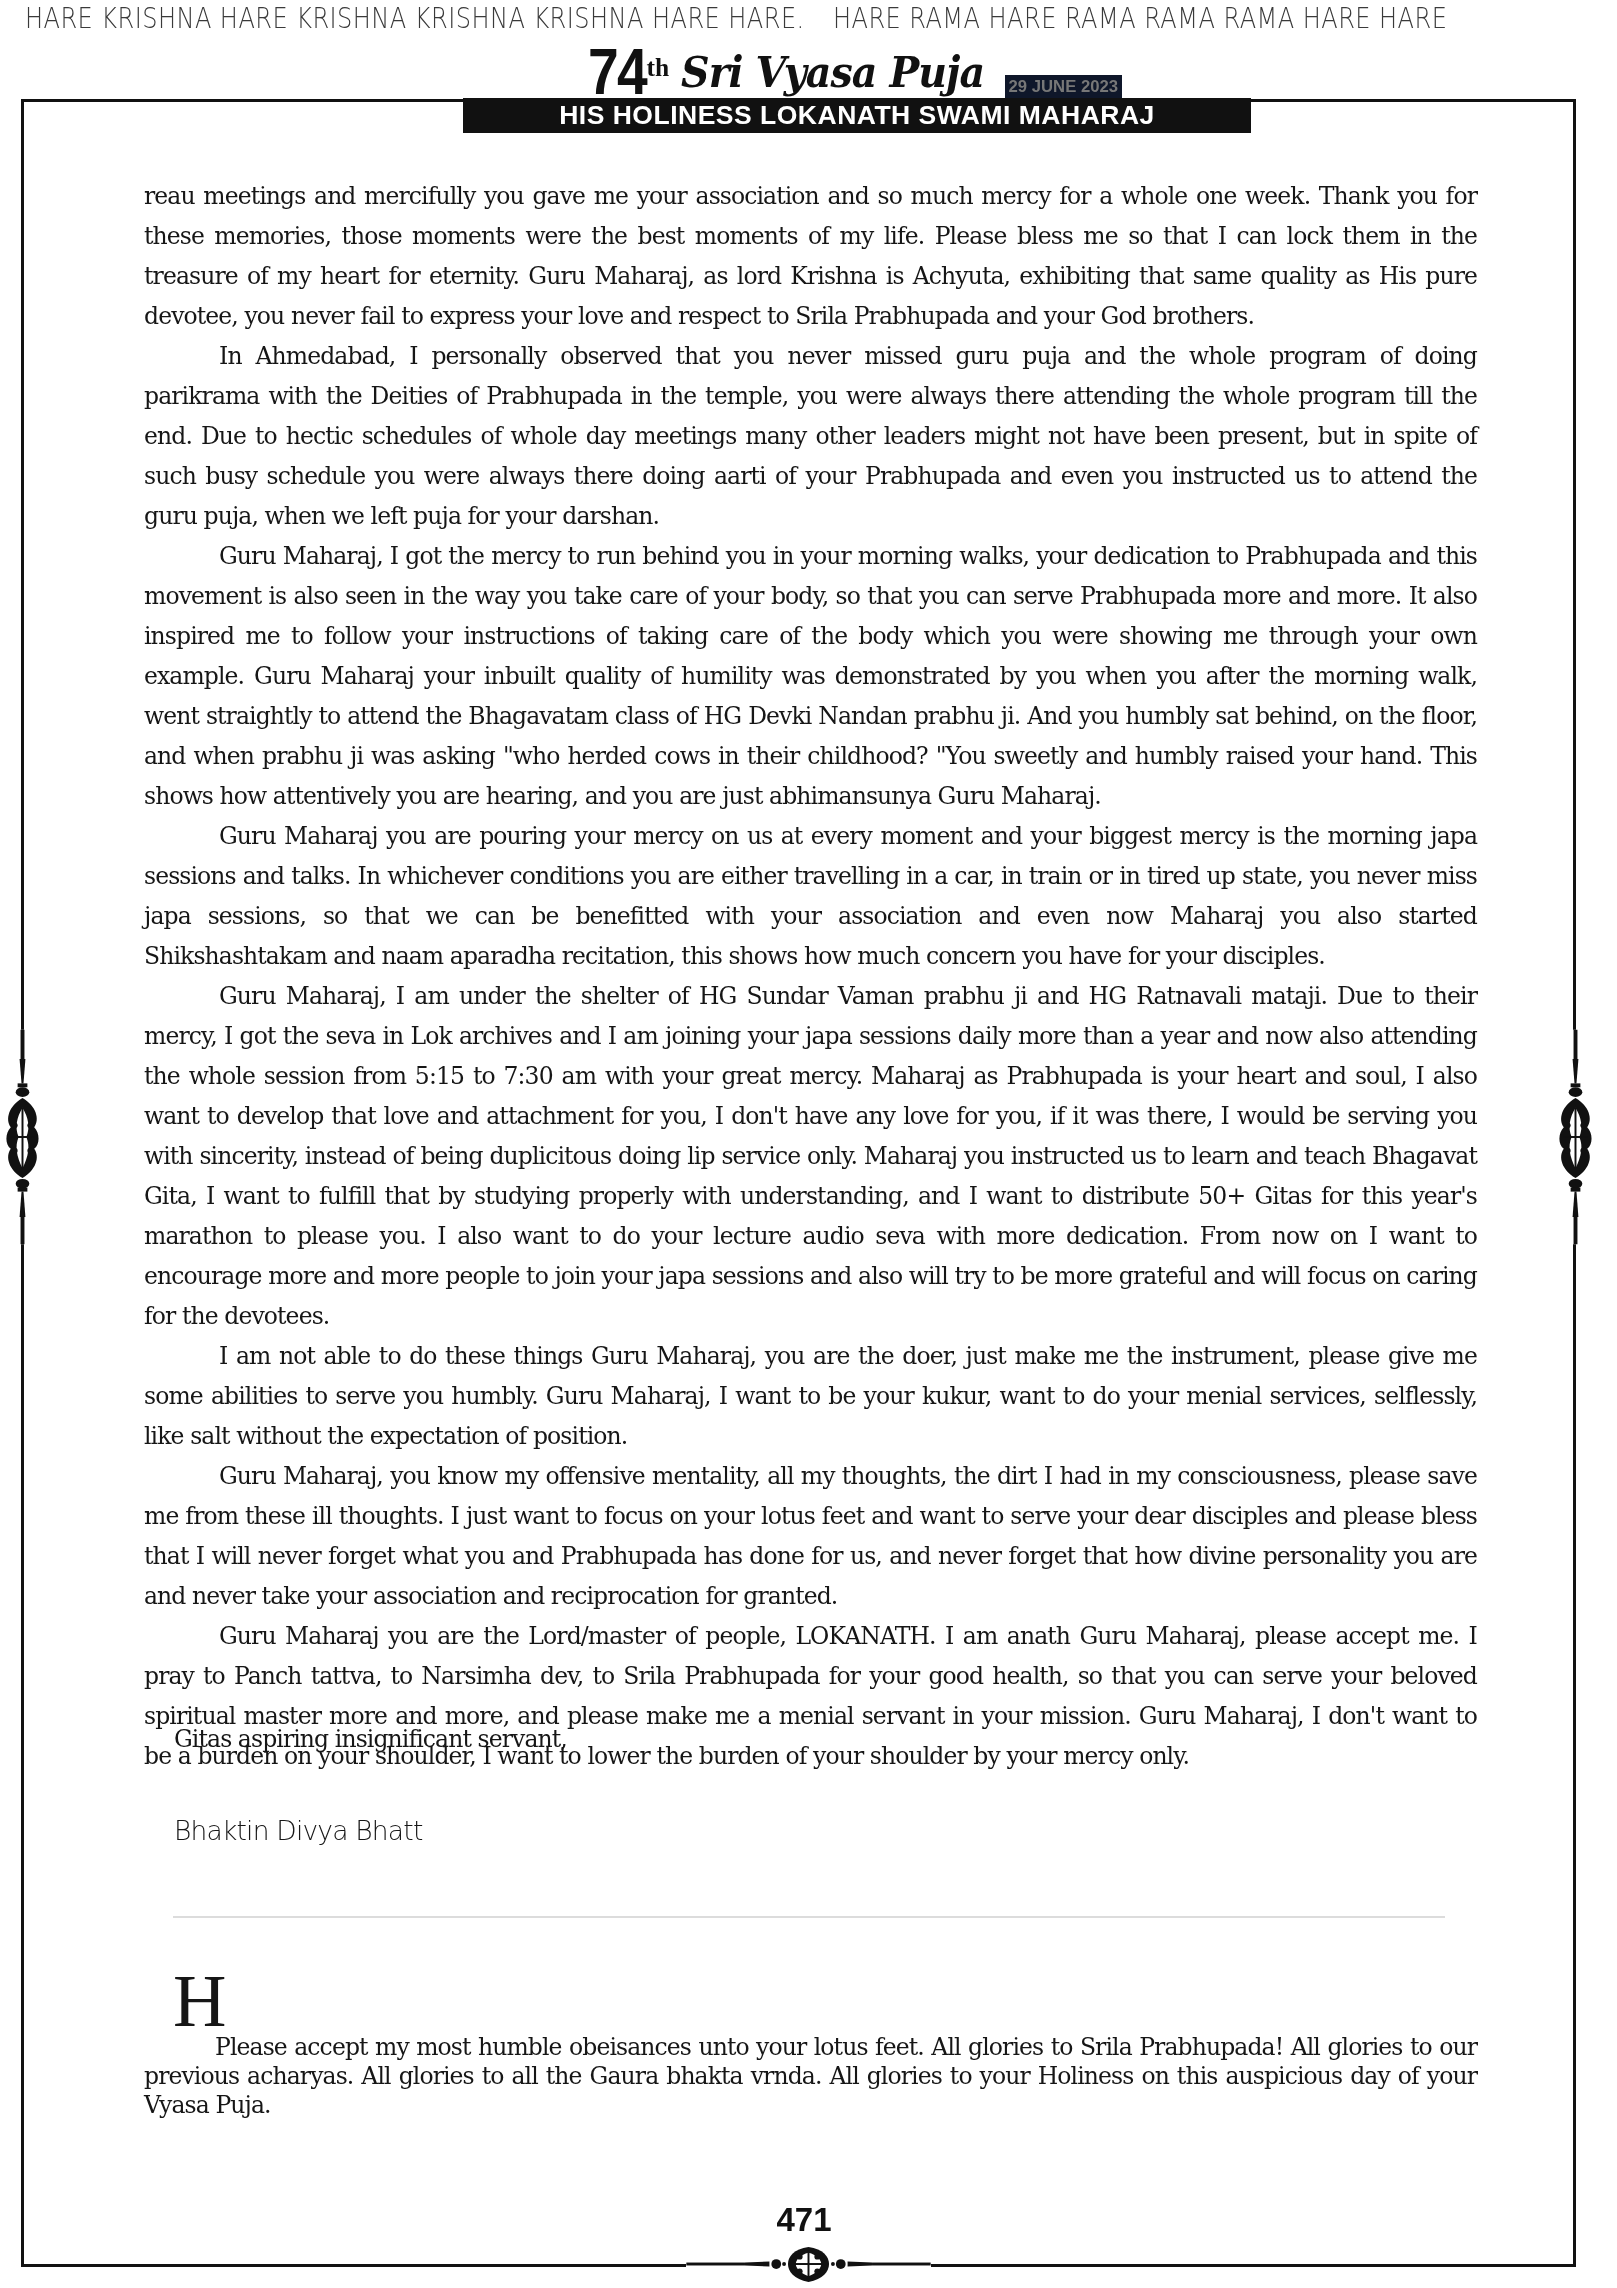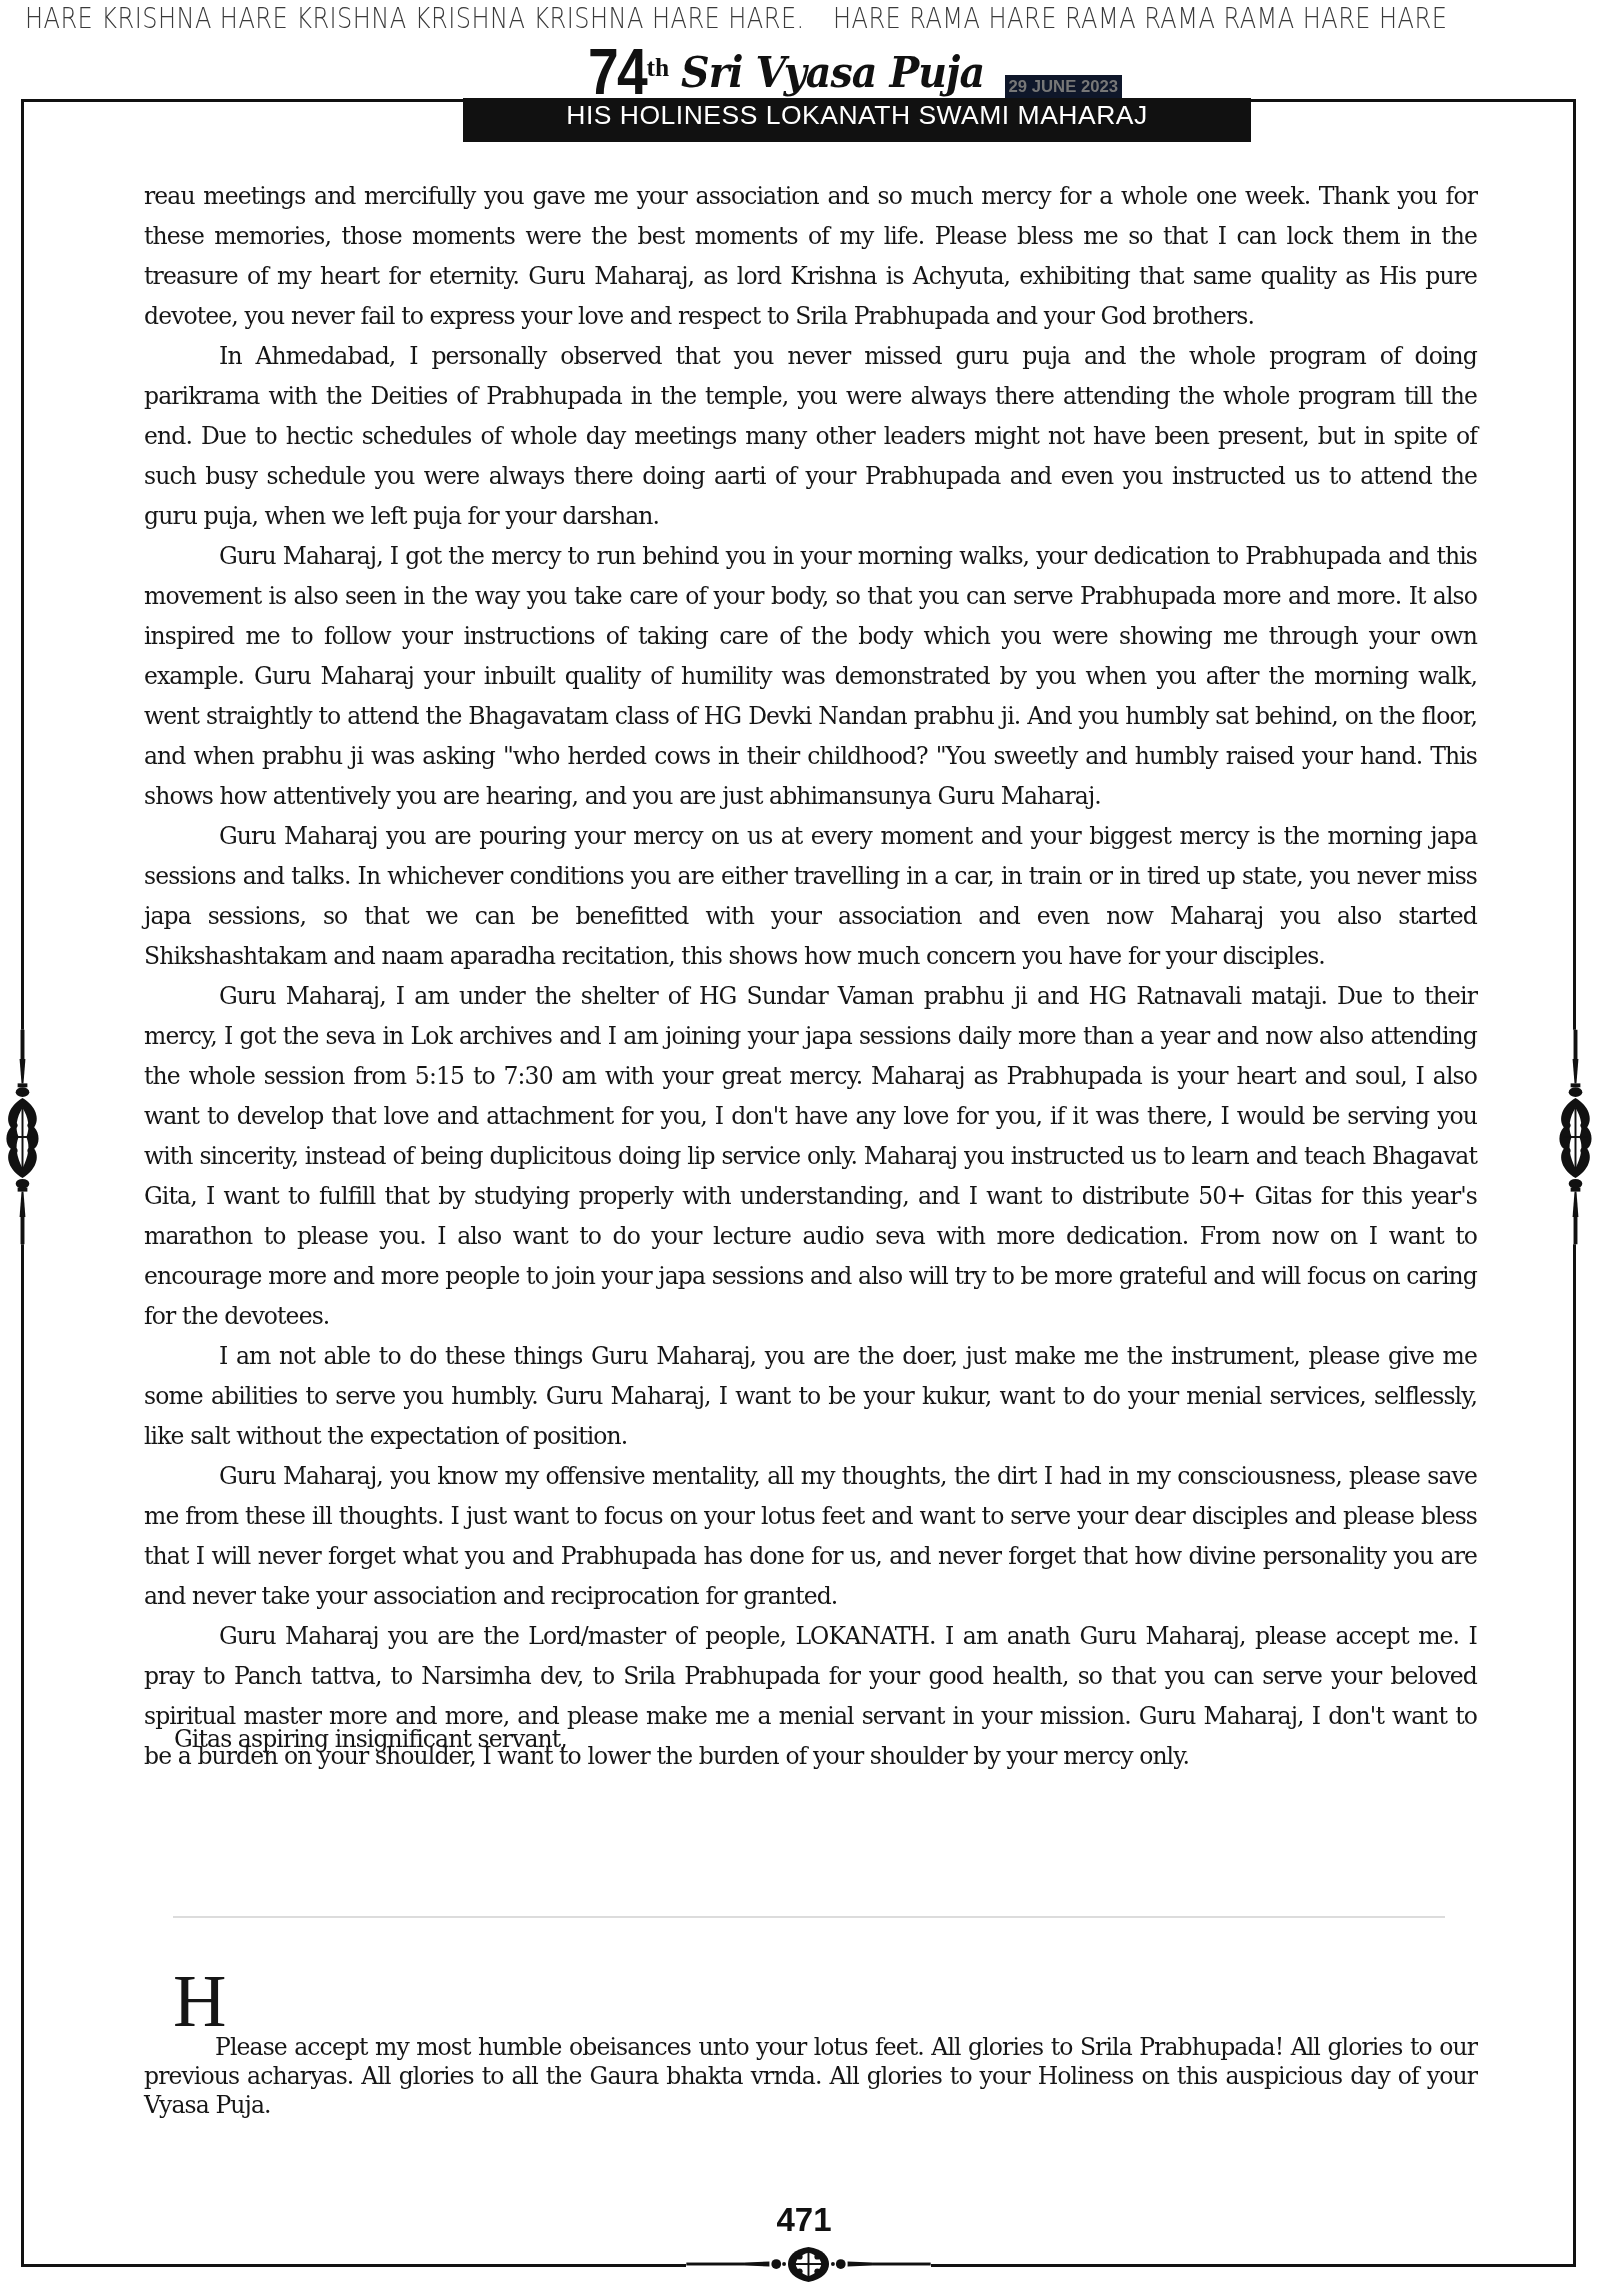--- a/index.html
+++ b/index.html
@@ -34,23 +34,23 @@
     font-weight: bold; font-size: 16.7px; padding: 5.9px 3.9px 3.9px 3.9px; margin-bottom: 2px;
     height: 23.5px; box-sizing: border-box; line-height: 14.7px; align-self: flex-end;
   }
 
   .frame {
     position: absolute; left: 20.6px; top: 99px; width: 1555px; height: 2168px;
     border: 3.9px solid #111; box-sizing: border-box; border-top-width: 3.9px;
   }
 
   .banner {
-    position: absolute; top: 98px; left: 463px; width: 788px; height: 44px;
+    position: absolute; top: 98px; left: 463px; width: 788px; height: 35px;
     background: #111; color: #fff; text-align: center;
-    font-family: "Liberation Sans", sans-serif; font-weight: normal; font-size: 26.5px;
+    font-family: "Liberation Sans", sans-serif; font-weight: bold; font-size: 26.5px;
     line-height: 35px; letter-spacing: 0.5px;
   }
 
   .side-orn { position: absolute; width: 39px; height: 216px; }
   .side-orn.left { left: 2.9px; top: 1029px; }
   .side-orn.right { left: 1556px; top: 1029px; }
 
   .content {
     position: absolute; left: 144px; top: 176px; width: 1333px;
     font-family: "DejaVu Serif", serif; font-size: 23.5px; line-height: 40px;
@@ -149,20 +149,21 @@
   <p class="indent">Guru Maharaj, I got the mercy to run behind you in your morning walks, your dedication to Prabhupada and this movement is also seen in the way you take care of your body, so that you can serve Prabhupada more and more. It also inspired me to follow your instructions of taking care of the body which you were showing me through your own example. Guru Maharaj your inbuilt quality of humility was demonstrated by you when you after the morning walk, went straightly to attend the Bhagavatam class of HG Devki Nandan prabhu ji. And you humbly sat behind, on the floor, and when prabhu ji was asking "who herded cows in their childhood? "You sweetly and humbly raised your hand. This shows how attentively you are hearing, and you are just abhimansunya Guru Maharaj.</p>
   <p class="indent">Guru Maharaj you are pouring your mercy on us at every moment and your biggest mercy is the morning japa sessions and talks. In whichever conditions you are either travelling in a car, in train or in tired up state, you never miss japa sessions, so that we can be benefitted with your association and even now Maharaj you also started Shikshashtakam and naam aparadha recitation, this shows how much concern you have for your disciples.</p>
   <p class="indent">Guru Maharaj, I am under the shelter of HG Sundar Vaman prabhu ji and HG Ratnavali mataji. Due to their mercy, I got the seva in Lok archives and I am joining your japa sessions daily more than a year and now also attending the whole session from 5:15 to 7:30 am with your great mercy. Maharaj as Prabhupada is your heart and soul, I also want to develop that love and attachment for you, I don't have any love for you, if it was there, I would be serving you with sincerity, instead of being duplicitous doing lip service only. Maharaj you instructed us to learn and teach Bhagavat Gita, I want to fulfill that by studying properly with understanding, and I want to distribute 50+ Gitas for this year's marathon to please you. I also want to do your lecture audio seva with more dedication. From now on I want to encourage more and more people to join your japa sessions and also will try to be more grateful and will focus on caring for the devotees.</p>
   <p class="indent">I am not able to do these things Guru Maharaj, you are the doer, just make me the instrument, please give me some abilities to serve you humbly. Guru Maharaj, I want to be your kukur, want to do your menial services, selflessly, like salt without the expectation of position.</p>
   <p class="indent">Guru Maharaj, you know my offensive mentality, all my thoughts, the dirt I had in my consciousness, please save me from these ill thoughts. I just want to focus on your lotus feet and want to serve your dear disciples and please bless that I will never forget what you and Prabhupada has done for us, and never forget that how divine personality you are and never take your association and reciprocation for granted.</p>
   <p class="indent">Guru Maharaj you are the Lord/master of people, LOKANATH. I am anath Guru Maharaj, please accept me. I pray to Panch tattva, to Narsimha dev, to Srila Prabhupada for your good health, so that you can serve your beloved spiritual master more and more, and please make me a menial servant in your mission. Guru Maharaj, I don't want to be a burden on your shoulder, I want to lower the burden of your shoulder by your mercy only.</p>
 </div>
 
 <div class="closing">Gitas aspiring insignificant servant,</div>
 <div class="sig">
+  <div>Bhaktin Divya Bhatt</div>
 </div>
 
 <div class="divider"></div>
 
 <div class="letter2">
   <div class="salutation">
     <span class="dropcap">H</span>
   </div>
   <p class="indent">Please accept my most humble obeisances unto your lotus feet. All glories to Srila Prabhupada! All glories to our previous acharyas. All glories to all the Gaura bhakta vrnda. All glories to your Holiness on this auspicious day of your Vyasa Puja.</p>
 </div>

